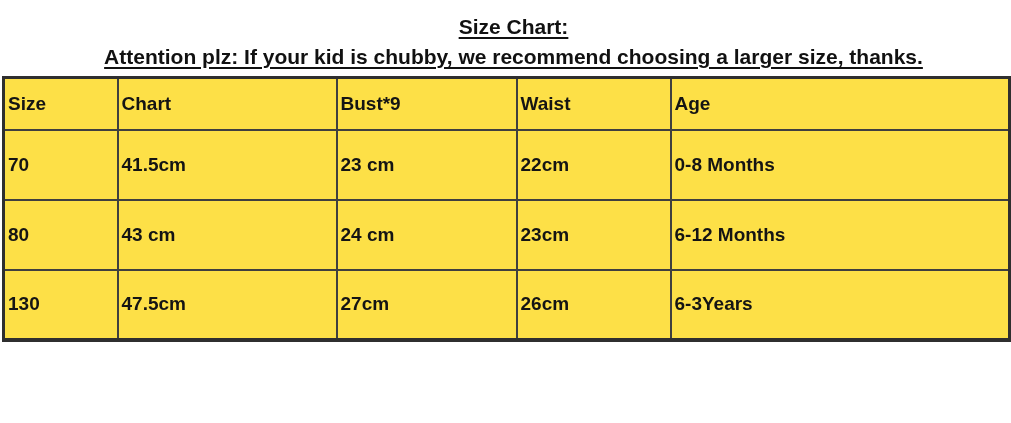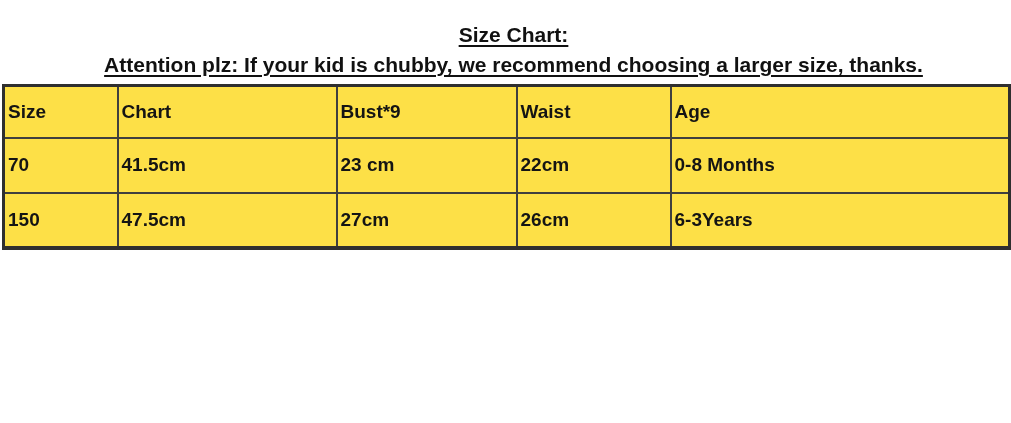--- a/index.html
+++ b/index.html
@@ -9,21 +9,21 @@
   }
   body {
     width: 1011px;
     height: 423px;
     overflow: hidden;
     font-family: "Liberation Sans", sans-serif;
     color: #111111;
     -webkit-font-smoothing: antialiased;
   }
   .header-block {
-    padding-top: 22px;
+    padding-top: 14px;
     margin-left: 16px;
   }
   .page-title {
     text-align: center;
     font-size: 21px;
     line-height: 26px;
     font-weight: bold;
     text-decoration: underline;
     text-underline-offset: 3px;
     white-space: nowrap;
@@ -57,21 +57,21 @@
     font-size: 19px;
     font-weight: bold;
     text-align: left;
     vertical-align: middle;
     padding: 0 0 0 3px;
     white-space: nowrap;
     overflow: hidden;
     color: #141414;
   }
   thead tr { height: 52px; }
-  tbody tr { height: 55px; }
+  tbody tr { height: 70px; }
 </style>
 </head>
 <body>
 
 <div class="header-block">
   <div class="page-title">Size Chart:</div>
   <div class="page-subtitle">Attention plz: If your kid is chubby, we recommend choosing a larger size, thanks.</div>
 </div>
 
 <table class="size-chart">
@@ -93,20 +93,27 @@
   </thead>
   <tbody id="table-body">
       <tr>
         <td>70</td>
         <td>41.5cm</td>
         <td>23 cm</td>
         <td>22cm</td>
         <td>0-8 Months</td>
       </tr>
       <tr>
-        <td>150</td>
+        <td>80</td>
+        <td>43 cm</td>
+        <td>24 cm</td>
+        <td>23cm</td>
+        <td>6-12 Months</td>
+      </tr>
+      <tr>
+        <td>130</td>
         <td>47.5cm</td>
         <td>27cm</td>
         <td>26cm</td>
         <td>6-3Years</td>
       </tr>
     </tbody>
 </table>
 
 </body></html>

